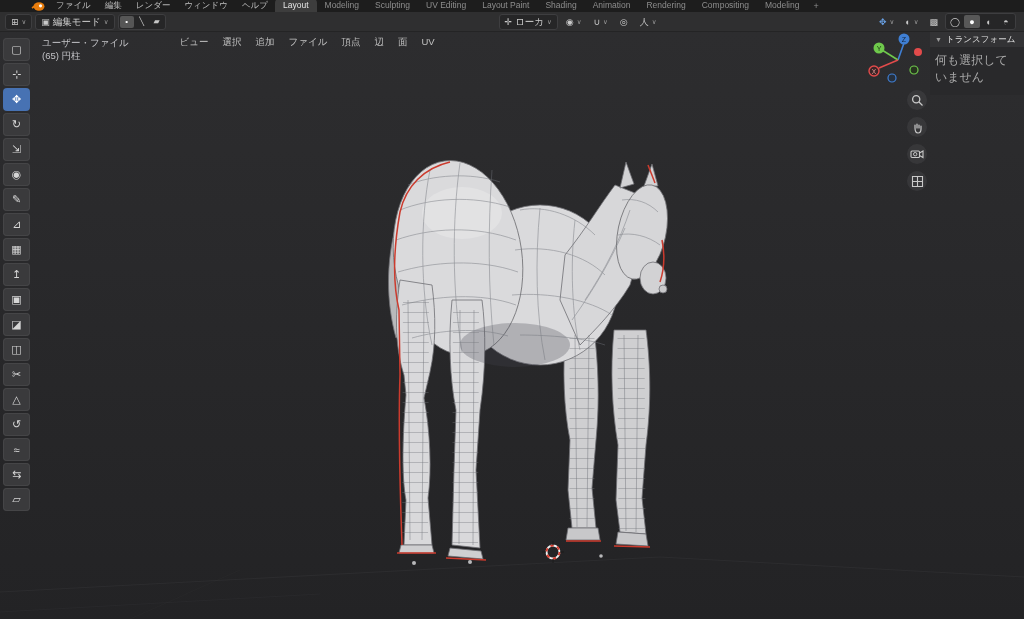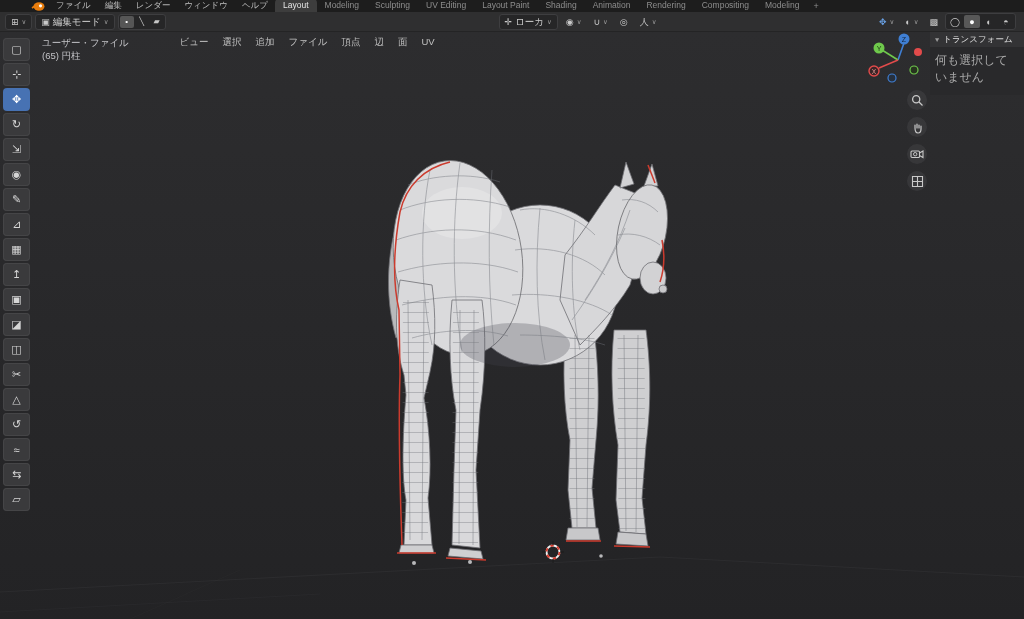--- a/index.html
+++ b/index.html
@@ -49,21 +49,21 @@
   
   .toolbar{position:absolute;left:3px;top:38px;display:flex;flex-direction:column;gap:2px;z-index:6;}
   .tool{width:27px;height:23px;border:0;border-radius:4px;background:#3a3a3c;color:#d6d6d6;
     font-size:11px;display:flex;align-items:center;justify-content:center;padding:0;
     box-shadow:inset 0 0 0 1px #454547;}
   .tool.active{background:#4772b3;color:#fff;box-shadow:none;}
   .tglyph{font-size:11px;}
 
   
   .overlay-text{position:absolute;left:42px;top:36px;z-index:4;color:#c3c3c7;font-size:9.5px;line-height:13px;}
-  .npanel{position:absolute;right:0;top:32px;width:94px;z-index:5;font-family:Liberation Mono, monospace;}
+  .npanel{position:absolute;right:0;top:32px;width:94px;z-index:5;}
   .npanel-header{height:15px;background:#333335;display:flex;align-items:center;gap:4px;
     padding:0 5px;color:#e2e2e2;font-size:8.5px;}
   .npanel-body{background:rgba(41,41,43,.95);padding:5px 5px 9px;color:#a9a9a9;font-size:12px;}
   .gizmo-svg{position:absolute;left:852px;top:30px;z-index:4;}
   .navcol{position:absolute;left:907px;top:90px;display:flex;flex-direction:column;gap:7px;z-index:4;}
   .navbtn{width:20px;height:20px;border-radius:50%;border:0;background:rgba(110,110,115,.18);
     display:flex;align-items:center;justify-content:center;padding:0;}
   .navbtn svg{display:block;}
 </style>
 </head>

